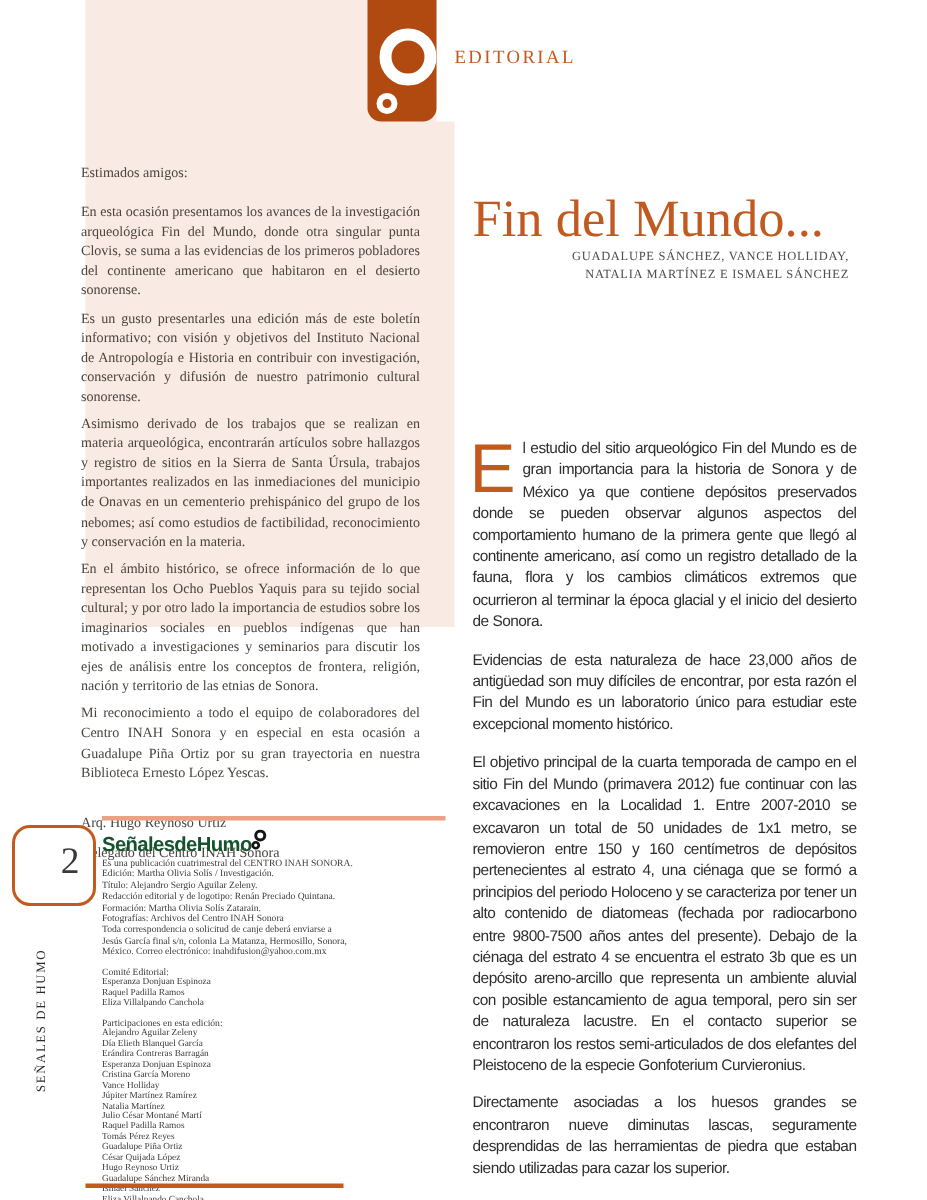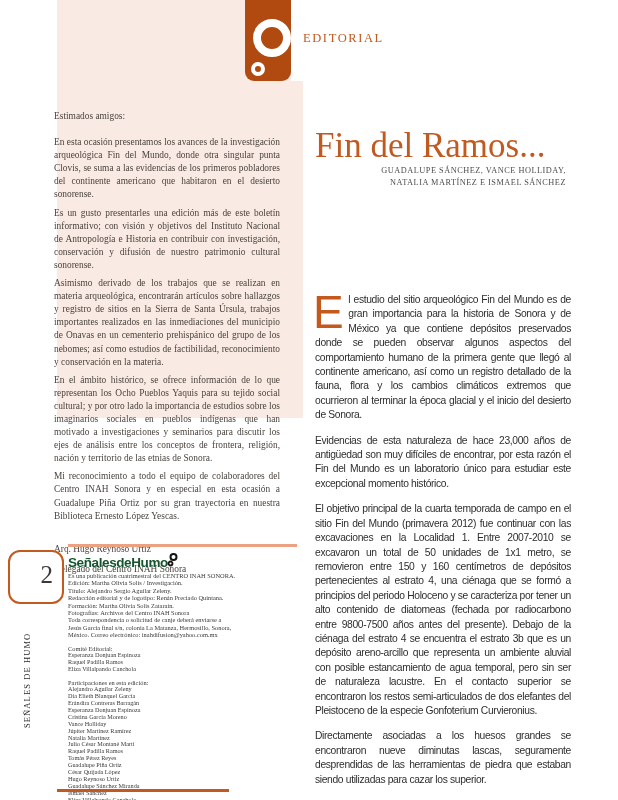--- a/index.html
+++ b/index.html
@@ -139,21 +139,21 @@
 </div>
 <div class="rule-bottom"></div>
 
 <div class="pagenum-box">
   <div class="num">2</div>
 </div>
 <div class="journal-vertical">
   <span>SEÑALES DE HUMO</span>
 </div>
 
-<div class="article-title">Fin del Ramos...</div>
+<div class="article-title">Fin del Mundo...</div>
 <div class="article-authors">
   <div>GUADALUPE SÁNCHEZ, VANCE HOLLIDAY,</div>
   <div>NATALIA MARTÍNEZ E ISMAEL SÁNCHEZ</div>
 </div>
 <div class="article-body">
   <p><span class="dropcap">E</span><span>l estudio del sitio arqueológico Fin del Mundo es de gran importancia para la historia de Sonora y de México ya que contiene depósitos preservados donde se pueden observar algunos aspectos del comportamiento humano de la primera gente que llegó al continente americano, así como un registro detallado de la fauna, flora y los cambios climáticos extremos que ocurrieron al terminar la época glacial y el inicio del desierto de Sonora.</span></p>
   <div>
       <div style="margin: 0px 0px 11px;">Evidencias de esta naturaleza de hace 23,000 años de antigüedad son muy difíciles de encontrar, por esta razón el Fin del Mundo es un laboratorio único para estudiar este excepcional momento histórico.</div>
       <div style="margin: 0px 0px 11px;">El objetivo principal de la cuarta temporada de campo en el sitio Fin del Mundo (primavera 2012) fue continuar con las excavaciones en la Localidad 1. Entre 2007-2010 se excavaron un total de 50 unidades de 1x1 metro, se removieron entre 150 y 160 centímetros de depósitos pertenecientes al estrato 4, una ciénaga que se formó a principios del periodo Holoceno y se caracteriza por tener un alto contenido de diatomeas (fechada por radiocarbono entre 9800-7500 años antes del presente). Debajo de la ciénaga del estrato 4 se encuentra el estrato 3b que es un depósito areno-arcillo que representa un ambiente aluvial con posible estancamiento de agua temporal, pero sin ser de naturaleza lacustre. En el contacto superior se encontraron los restos semi-articulados de dos elefantes del Pleistoceno de la especie Gonfoterium Curvieronius.</div>
       <div style="margin: 0px 0px 11px;">Directamente asociadas a los huesos grandes se encontraron nueve diminutas lascas, seguramente desprendidas de las herramientas de piedra que estaban siendo utilizadas para cazar los superior.</div>

